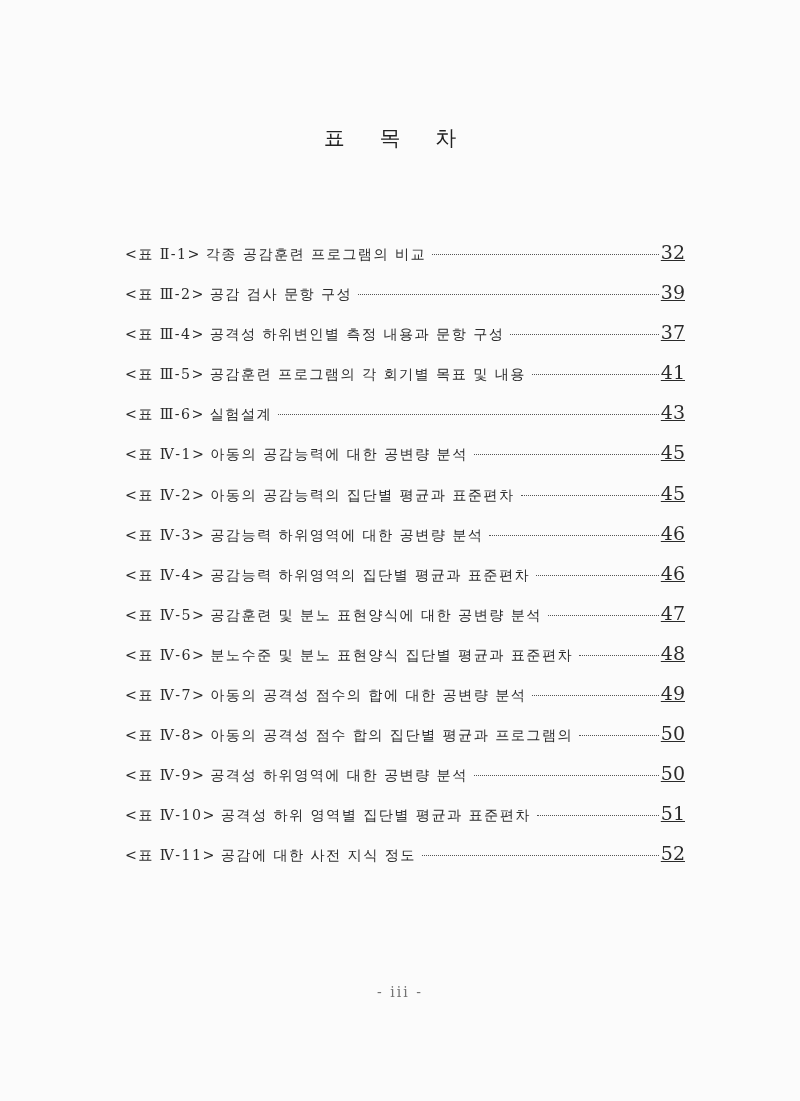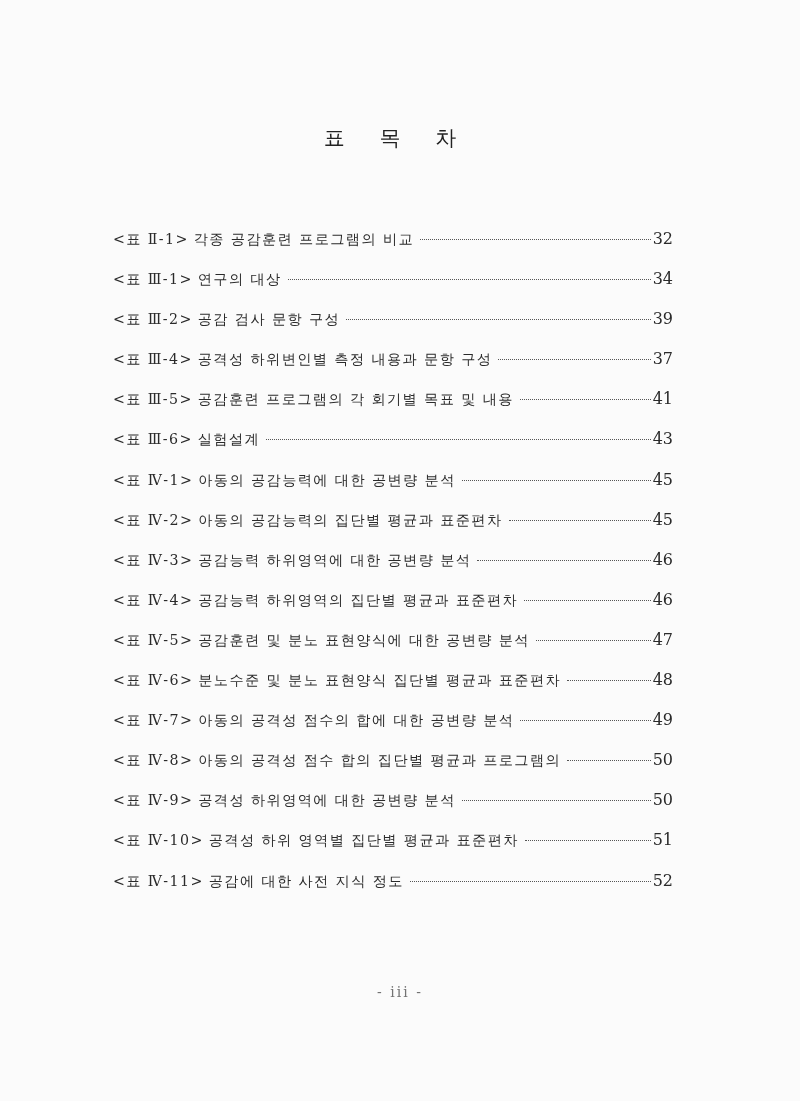--- a/index.html
+++ b/index.html
@@ -8,53 +8,48 @@
     font-family: "DejaVu Serif", "Liberation Serif", serif;
     color: #2a2a2a;
   }
   .title {
     position: absolute; top: 124px; left: 0; width: 780px;
     text-align: center; font-size: 21px; letter-spacing: 14px;
     padding-left: 14px; box-sizing: border-box; color: #222;
   }
   .toc {
     position: absolute; top: 229px; left: 113px; width: 560px;
-    margin: 0; padding: 0; list-style: none; text-align: center;
+    margin: 12px; padding: 0; list-style: none; text-align: center;
   }
   .toc li {
     display: flex; align-items: baseline; height: 40.1px;
     font-size: 14.2px; letter-spacing: 1.4px; white-space: nowrap;
   }
   .toc .label { flex: 0 0 auto; }
   .toc .label .num { margin-right: 5px; }
   .toc .dots {
     flex: 1 1 auto; margin: 0 2px 0 6px; overflow: hidden;
     border-bottom: 1.5px dotted #555; transform: translateY(-4px); height: 0;
   }
-  .toc .page { flex: 0 0 auto; letter-spacing: 0; font-size: 16px; }
+  .toc .page { flex: 0 0 auto; letter-spacing: 0; font-size: 19px; text-decoration: underline; }
   .footer {
     position: absolute; top: 984px; left: 0; width: 800px;
     text-align: center; font-size: 14px; color: #737373; letter-spacing: 2px;
   }
 </style>
 </head>
 <body>
 
 <div class="title">표 목 차</div>
 
 <ul class="toc">
   <li>
       <span class="label"><span class="num">&lt;표 Ⅱ-1&gt;</span><span>각종 공감훈련 프로그램의 비교</span></span>
       <span class="dots"></span>
       <span class="page">32</span>
-    </li>
-  <li>
-      <span class="label"><span class="num">&lt;표 Ⅲ-1&gt;</span><span>연구의 대상</span></span>
-      <span class="dots"></span>
-      <span class="page">34</span>
     </li>
   <li>
       <span class="label"><span class="num">&lt;표 Ⅲ-2&gt;</span><span>공감 검사 문항 구성</span></span>
       <span class="dots"></span>
       <span class="page">39</span>
     </li>
   <li>
       <span class="label"><span class="num">&lt;표 Ⅲ-4&gt;</span><span>공격성 하위변인별 측정 내용과 문항 구성</span></span>
       <span class="dots"></span>
       <span class="page">37</span>

